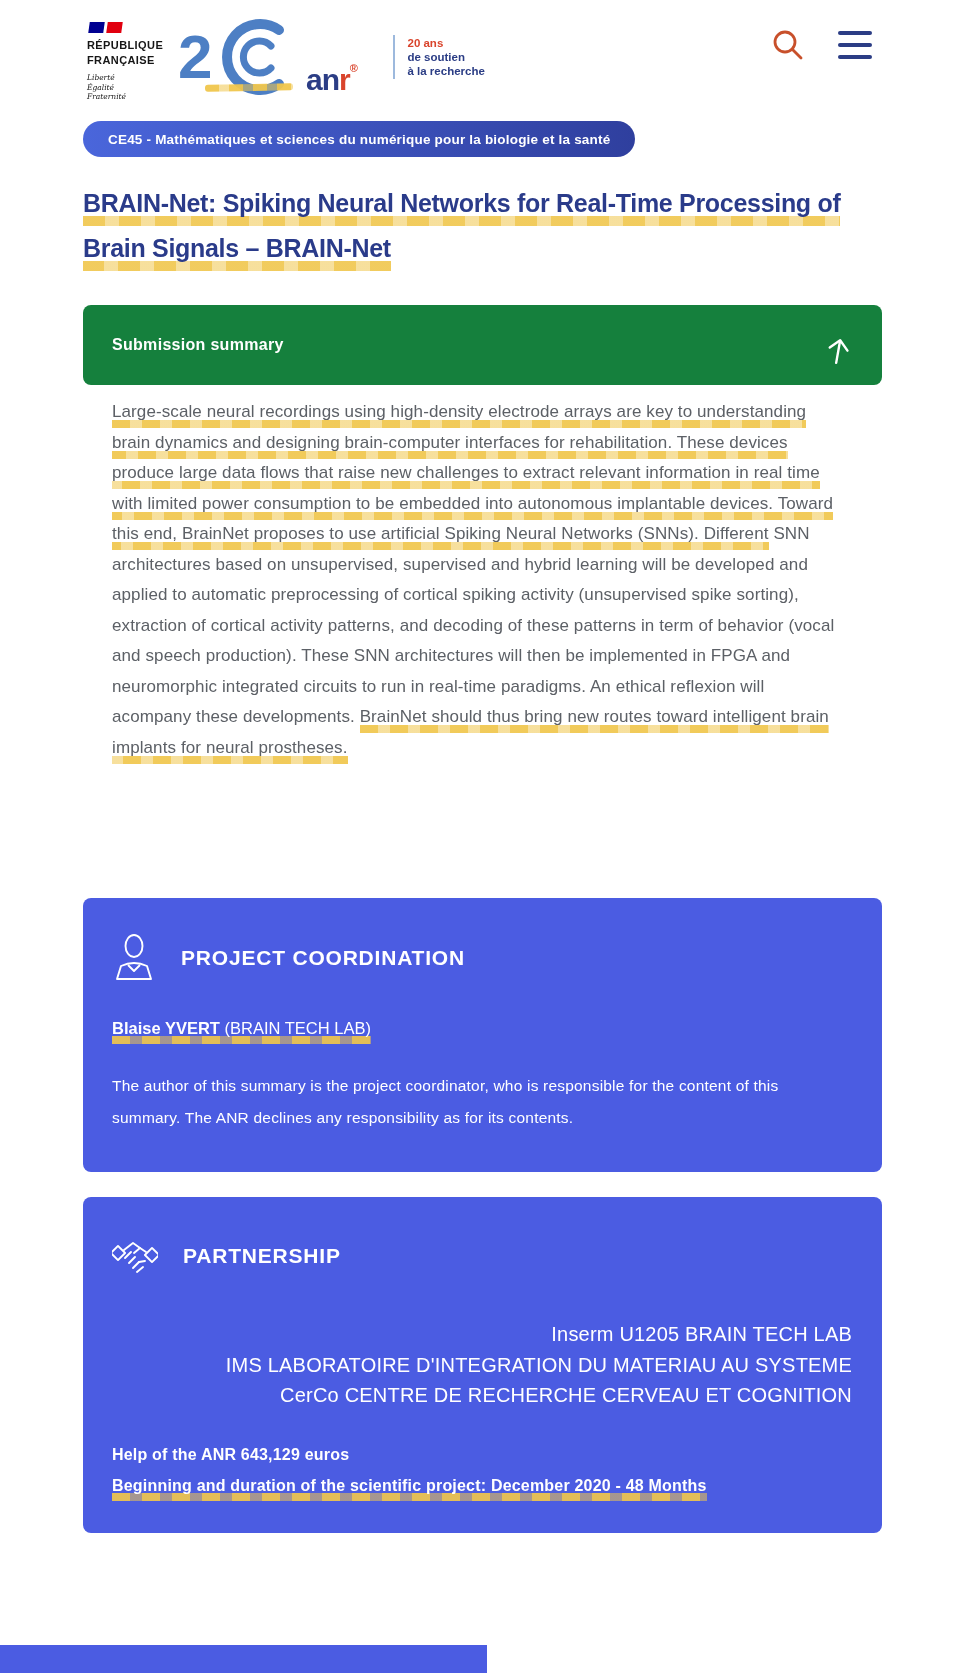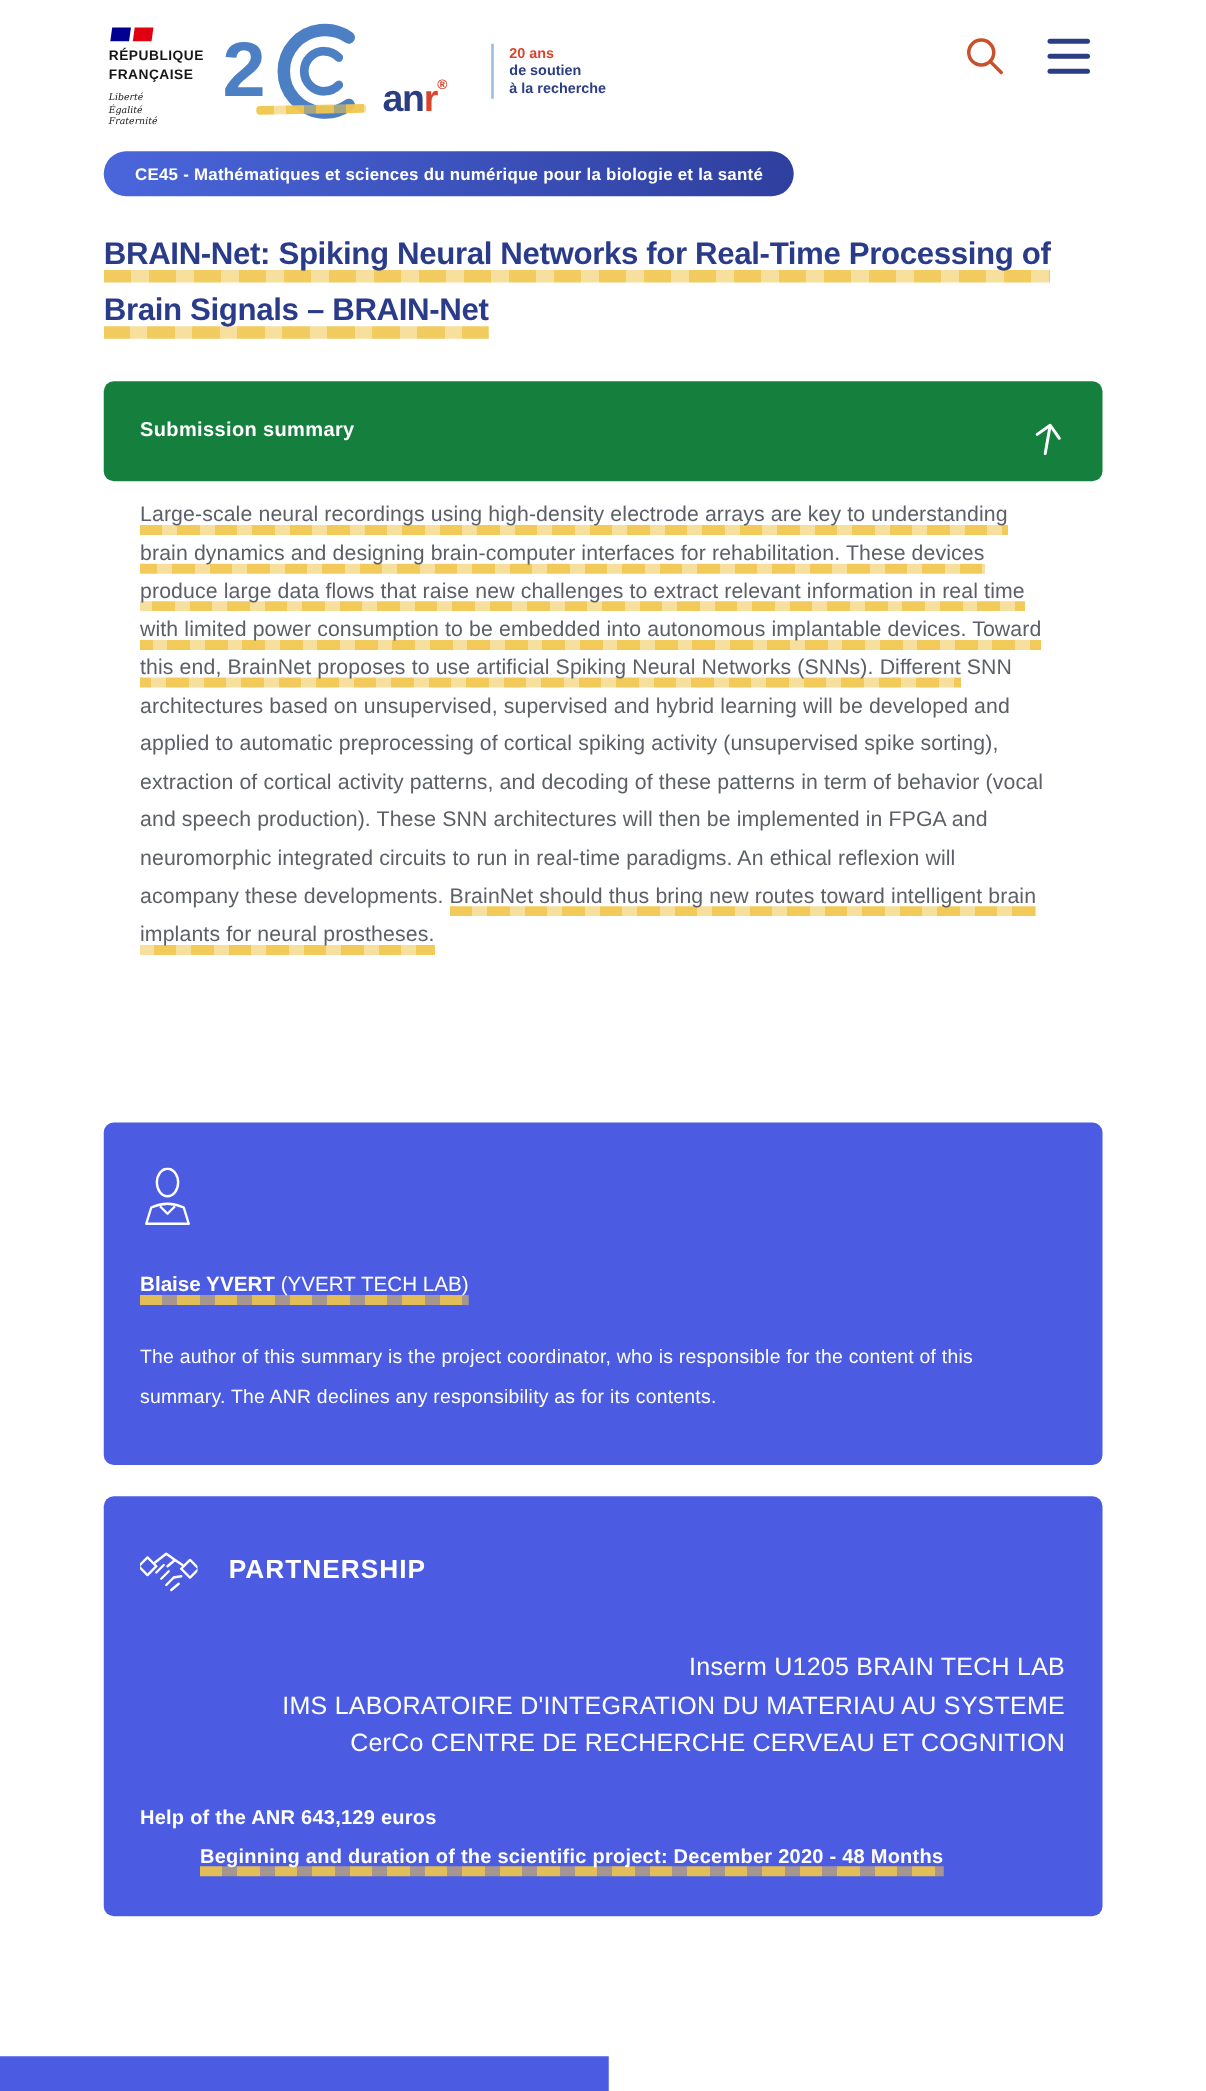--- a/index.html
+++ b/index.html
@@ -62,21 +62,21 @@
   .card { margin-top:25px; border-radius:8px; background:#4b5ce2; color:#fff; padding:36px 30px 38px 29px; }
   .card-1 { margin-top:135px; }
   .card-head { display:flex; align-items:center; gap:25px; }
   .card-head h2 { font-size:21px; font-weight:bold; letter-spacing:.8px; }
   .coord-name { margin-top:38px; font-size:16.5px; }
   .coord-name b { font-weight:bold; }
   .disclaimer { margin-top:32px; font-size:15.5px; line-height:32px; width:735px; letter-spacing:.2px; }
   .partners { margin-top:40px; }
   .partner-line { font-size:20px; line-height:30.5px; letter-spacing:.2px;text-align:right; }
   .funding { margin-top:35px; font-size:16px; font-weight:bold; letter-spacing:.2px; }
-  .duration { margin-top:13px; font-size:16px; font-weight:bold; letter-spacing:.2px;margin-left:48px; }
+  .duration { margin-top:13px; font-size:16px; font-weight:bold; letter-spacing:.2px; }
 
   
   .footer-strip { position:absolute; left:0; bottom:0; width:487px; height:28px; background:#4b5ce2; }
 </style>
 </head>
 <body>
 
 <div class="header">
   <div class="gov-logo">
     <div class="gov-flag">
@@ -153,22 +153,23 @@
   
   <div class="card card-1">
     <div class="card-head">
       <svg width="44" height="47" viewBox="0 0 44 47">
         <g fill="none" stroke="#fff" stroke-width="1.9" stroke-linejoin="round">
           <ellipse cx="22" cy="12" rx="8.5" ry="11"></ellipse>
           <path d="M5 45 L9 32 Q22 26 35 32 L39 45 Z"></path>
           <path d="M16 31 L22 37 L28 31"></path>
         </g>
       </svg>
+      <h2>PROJECT COORDINATION</h2>
     </div>
-    <div class="coord-name"><span class="hl"><b>Blaise YVERT</b><span> (YVERT TECH LAB)</span></span></div>
+    <div class="coord-name"><span class="hl"><b>Blaise YVERT</b><span> (BRAIN TECH LAB)</span></span></div>
     <p class="disclaimer">The author of this summary is the project coordinator, who is responsible for the content of this summary. The ANR declines any responsibility as for its contents.</p>
   </div>
 
   
   <div class="card">
     <div class="card-head">
       <svg width="46" height="46" viewBox="0 0 46 46">
         <g fill="none" stroke="#fff" stroke-width="1.9" stroke-linecap="round" stroke-linejoin="round">
           <rect x="1" y="15" width="10" height="10" transform="rotate(-45 6 20)"></rect>
           <rect x="35" y="17" width="10" height="10" transform="rotate(45 40 22)"></rect>

